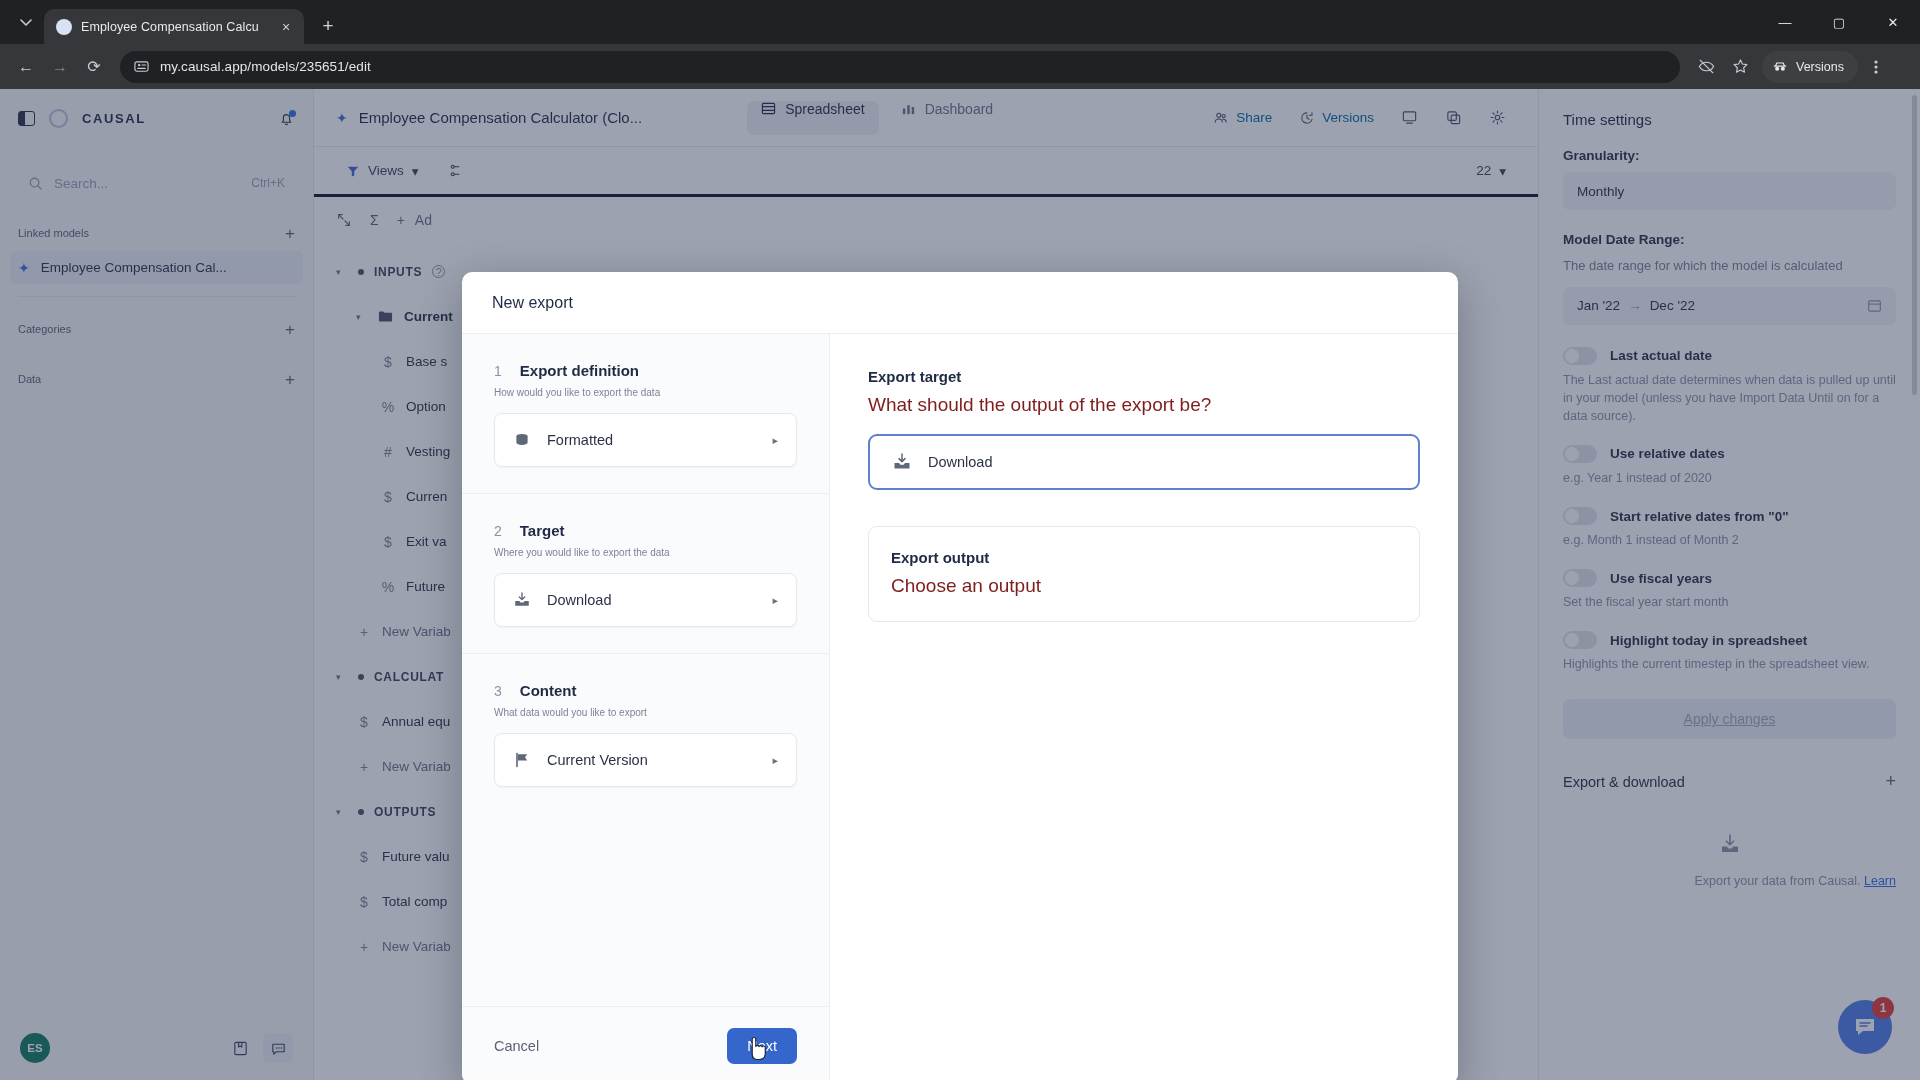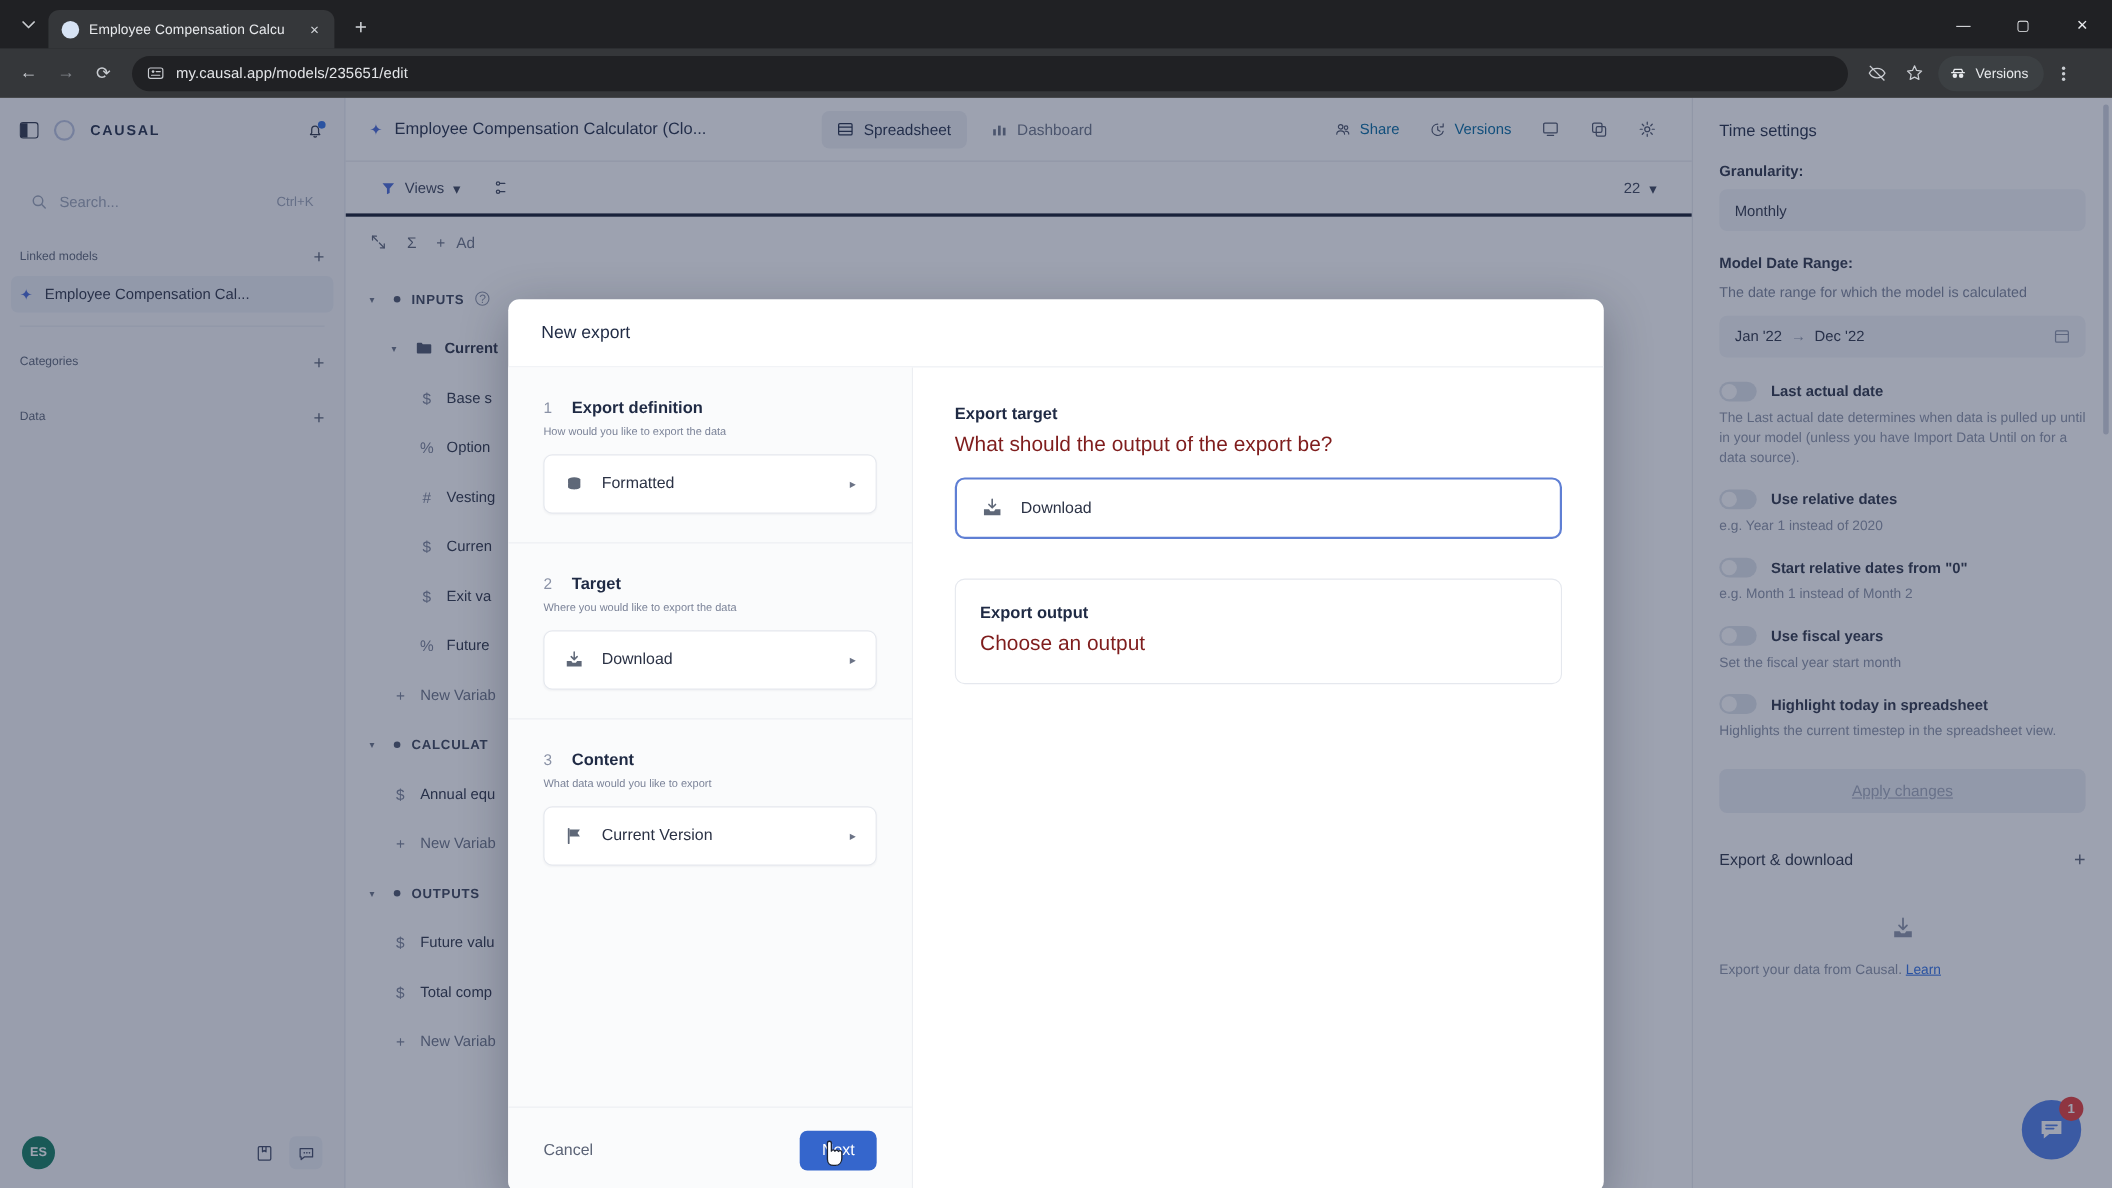--- a/index.html
+++ b/index.html
@@ -160,21 +160,21 @@
   }
   .model-title {
     display: flex; align-items: center; gap: 11px;
     font-size: 15px; color: #1f2a44; font-weight: 500;
   }
   .spark { color: #4668d8; font-size: 14px; }
   .view-switch {
     margin: 0 auto; display: flex; gap: 8px; align-items: center;
   }
   .view-btn {
-    display: flex; align-items: center; gap: 9px; height: 34px;
+    display: flex; gap: 9px; height: 34px;
     padding: 0 14px; border-radius: 7px; font-size: 14px; color: #6b7386;
   }
   .view-btn.active { background: #eef0f5; color: #1f2a44; }
   .top-right {
     display: flex; align-items: center; gap: 7px; margin-left: auto;
   }
   .tr-item {
     display: flex; align-items: center; gap: 7px; height: 34px;
     padding: 0 10px; border-radius: 7px; color: #0369a1; font-size: 13.5px;
   }
@@ -243,21 +243,21 @@
   .apply-btn {
     height: 40px; border-radius: 7px; background: #eceef4; color: #a0a8ba;
     display: flex; align-items: center; justify-content: center;
     font-size: 14px; margin-top: 26px; text-decoration: underline;
   }
   .rp-sec-head {
     display: flex; align-items: center; margin-top: 32px;
     font-size: 14.5px; color: #2b3245;
   }
   .rp-sec-plus { margin-left: auto; color: #5b6376; font-size: 18px; }
-  .rp-empty { text-align: left; margin-top: 40px; color: #8a92a6; }
+  .rp-empty { text-align: right; margin-top: 40px; color: #8a92a6; }
   .rp-empty-icon { font-size: 22px; color: #8a92a6; }
   .rp-empty-text { font-size: 12.5px; margin-top: 16px; line-height: 1.5; }
   .rp-link { color: #2f6fe4; text-decoration: underline; }
   .rp-scrollbar {
     position: absolute; right: 3px; top: 6px; width: 5px; height: 300px;
     background: #cfd4de; border-radius: 3px;
   }
 
   
   .h-scroll {

